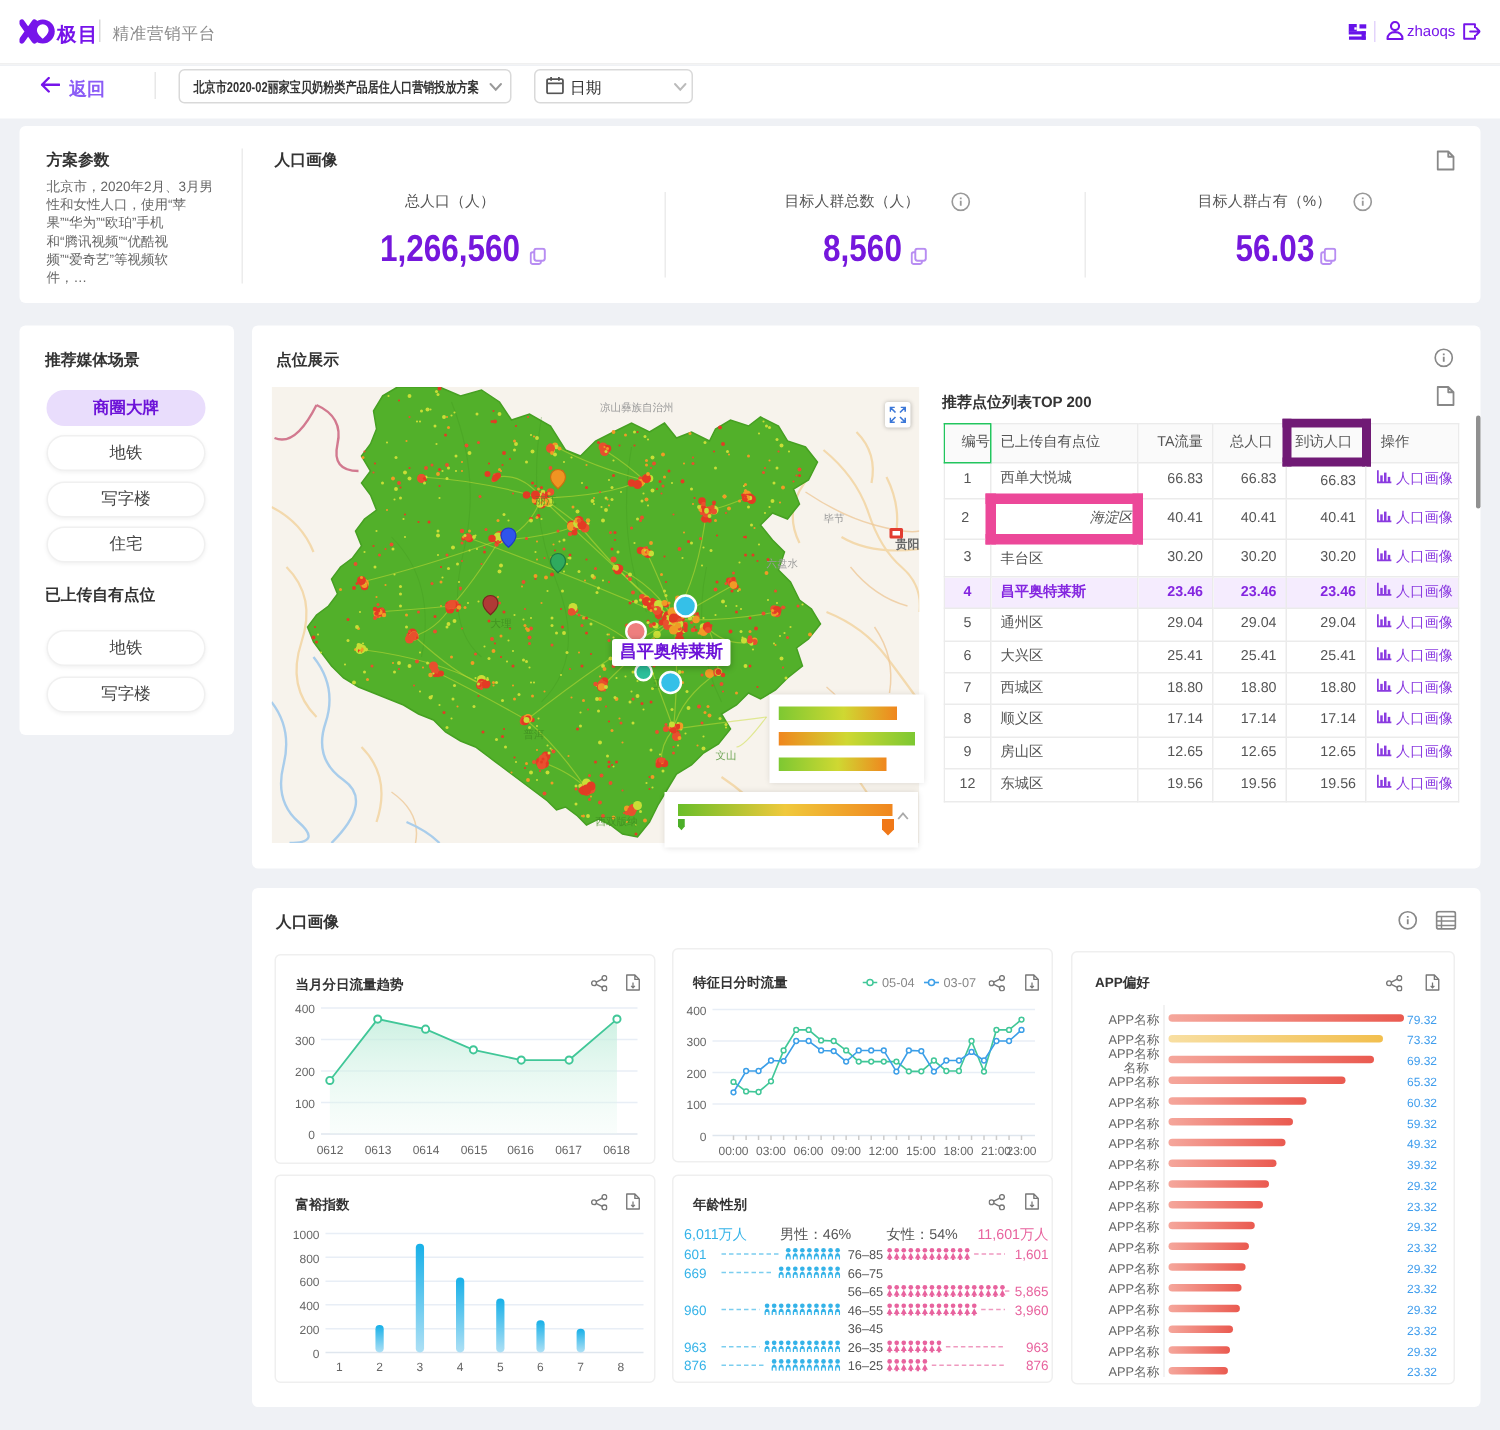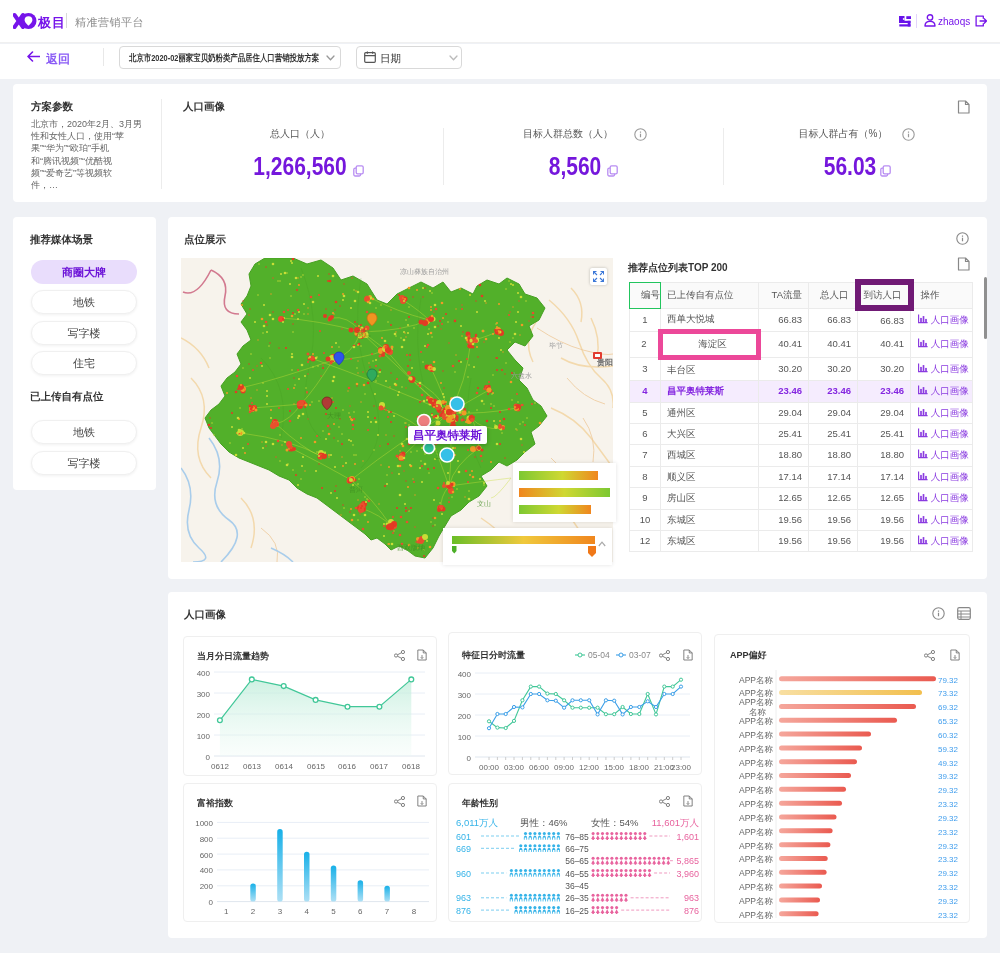--- a/index.html
+++ b/index.html
@@ -1585,21 +1585,21 @@
             <td style="border:1px solid #ebebeb;text-align:right;padding-right:6px;white-space:nowrap;overflow:hidden;">66.83</td>
             <td style="border:1px solid #ebebeb;text-align:left;padding-left:7px;white-space:nowrap;overflow:hidden;"><svg width="10" height="10" viewBox="0 0 12 11" style="vertical-align:-1px;">
                 <path d="M0.7 0 V9.8 H11.5" stroke="#8a3be0" stroke-width="1.4" fill="none"></path>
                 <rect x="2.6" y="4.2" width="2" height="5.6" fill="#8a3be0"></rect>
                 <rect x="5.6" y="2" width="2" height="7.8" fill="#8a3be0"></rect>
                 <rect x="8.6" y="5.4" width="2" height="4.4" fill="#8a3be0"></rect>
               </svg> <span style="color:#8a3be0;">人口画像</span></td>
           </tr>
 <tr style="height:21.4px;">
             <td style="border:1px solid #ebebeb;text-align:center;white-space:nowrap;overflow:hidden;">2</td>
-            <td style="border:5px solid #ec4899;text-align:center;padding-left:6px;white-space:nowrap;overflow:hidden;">海淀区</td>
+            <td style="border:7px solid #ec4899;text-align:right;padding-left:6px;white-space:nowrap;overflow:hidden;font-style:italic;">海淀区</td>
             <td style="border:1px solid #ebebeb;text-align:right;padding-right:6px;white-space:nowrap;overflow:hidden;">40.41</td>
             <td style="border:1px solid #ebebeb;text-align:right;padding-right:6px;white-space:nowrap;overflow:hidden;">40.41</td>
             <td style="border:1px solid #ebebeb;text-align:right;padding-right:6px;white-space:nowrap;overflow:hidden;">40.41</td>
             <td style="border:1px solid #ebebeb;text-align:left;padding-left:7px;white-space:nowrap;overflow:hidden;"><svg width="10" height="10" viewBox="0 0 12 11" style="vertical-align:-1px;">
                 <path d="M0.7 0 V9.8 H11.5" stroke="#8a3be0" stroke-width="1.4" fill="none"></path>
                 <rect x="2.6" y="4.2" width="2" height="5.6" fill="#8a3be0"></rect>
                 <rect x="5.6" y="2" width="2" height="7.8" fill="#8a3be0"></rect>
                 <rect x="8.6" y="5.4" width="2" height="4.4" fill="#8a3be0"></rect>
               </svg> <span style="color:#8a3be0;">人口画像</span></td>
           </tr>
@@ -1680,33 +1680,20 @@
                 <rect x="5.6" y="2" width="2" height="7.8" fill="#8a3be0"></rect>
                 <rect x="8.6" y="5.4" width="2" height="4.4" fill="#8a3be0"></rect>
               </svg> <span style="color:#8a3be0;">人口画像</span></td>
           </tr>
 <tr style="height:21.4px;">
             <td style="border:1px solid #ebebeb;text-align:center;white-space:nowrap;overflow:hidden;">9</td>
             <td style="border:1px solid #ebebeb;text-align:left;padding-left:6px;white-space:nowrap;overflow:hidden;">房山区</td>
             <td style="border:1px solid #ebebeb;text-align:right;padding-right:6px;white-space:nowrap;overflow:hidden;">12.65</td>
             <td style="border:1px solid #ebebeb;text-align:right;padding-right:6px;white-space:nowrap;overflow:hidden;">12.65</td>
             <td style="border:1px solid #ebebeb;text-align:right;padding-right:6px;white-space:nowrap;overflow:hidden;">12.65</td>
-            <td style="border:1px solid #ebebeb;text-align:left;padding-left:7px;white-space:nowrap;overflow:hidden;"><svg width="10" height="10" viewBox="0 0 12 11" style="vertical-align:-1px;">
-                <path d="M0.7 0 V9.8 H11.5" stroke="#8a3be0" stroke-width="1.4" fill="none"></path>
-                <rect x="2.6" y="4.2" width="2" height="5.6" fill="#8a3be0"></rect>
-                <rect x="5.6" y="2" width="2" height="7.8" fill="#8a3be0"></rect>
-                <rect x="8.6" y="5.4" width="2" height="4.4" fill="#8a3be0"></rect>
-              </svg> <span style="color:#8a3be0;">人口画像</span></td>
-          </tr>
-<tr style="height:21.4px;">
-            <td style="border:1px solid #ebebeb;text-align:center;white-space:nowrap;overflow:hidden;">10</td>
-            <td style="border:1px solid #ebebeb;text-align:left;padding-left:6px;white-space:nowrap;overflow:hidden;">东城区</td>
-            <td style="border:1px solid #ebebeb;text-align:right;padding-right:6px;white-space:nowrap;overflow:hidden;">19.56</td>
-            <td style="border:1px solid #ebebeb;text-align:right;padding-right:6px;white-space:nowrap;overflow:hidden;">19.56</td>
-            <td style="border:1px solid #ebebeb;text-align:right;padding-right:6px;white-space:nowrap;overflow:hidden;">19.56</td>
             <td style="border:1px solid #ebebeb;text-align:left;padding-left:7px;white-space:nowrap;overflow:hidden;"><svg width="10" height="10" viewBox="0 0 12 11" style="vertical-align:-1px;">
                 <path d="M0.7 0 V9.8 H11.5" stroke="#8a3be0" stroke-width="1.4" fill="none"></path>
                 <rect x="2.6" y="4.2" width="2" height="5.6" fill="#8a3be0"></rect>
                 <rect x="5.6" y="2" width="2" height="7.8" fill="#8a3be0"></rect>
                 <rect x="8.6" y="5.4" width="2" height="4.4" fill="#8a3be0"></rect>
               </svg> <span style="color:#8a3be0;">人口画像</span></td>
           </tr>
 <tr style="height:21.4px;">
             <td style="border:1px solid #ebebeb;text-align:center;white-space:nowrap;overflow:hidden;">12</td>
             <td style="border:1px solid #ebebeb;text-align:left;padding-left:6px;white-space:nowrap;overflow:hidden;">东城区</td>

